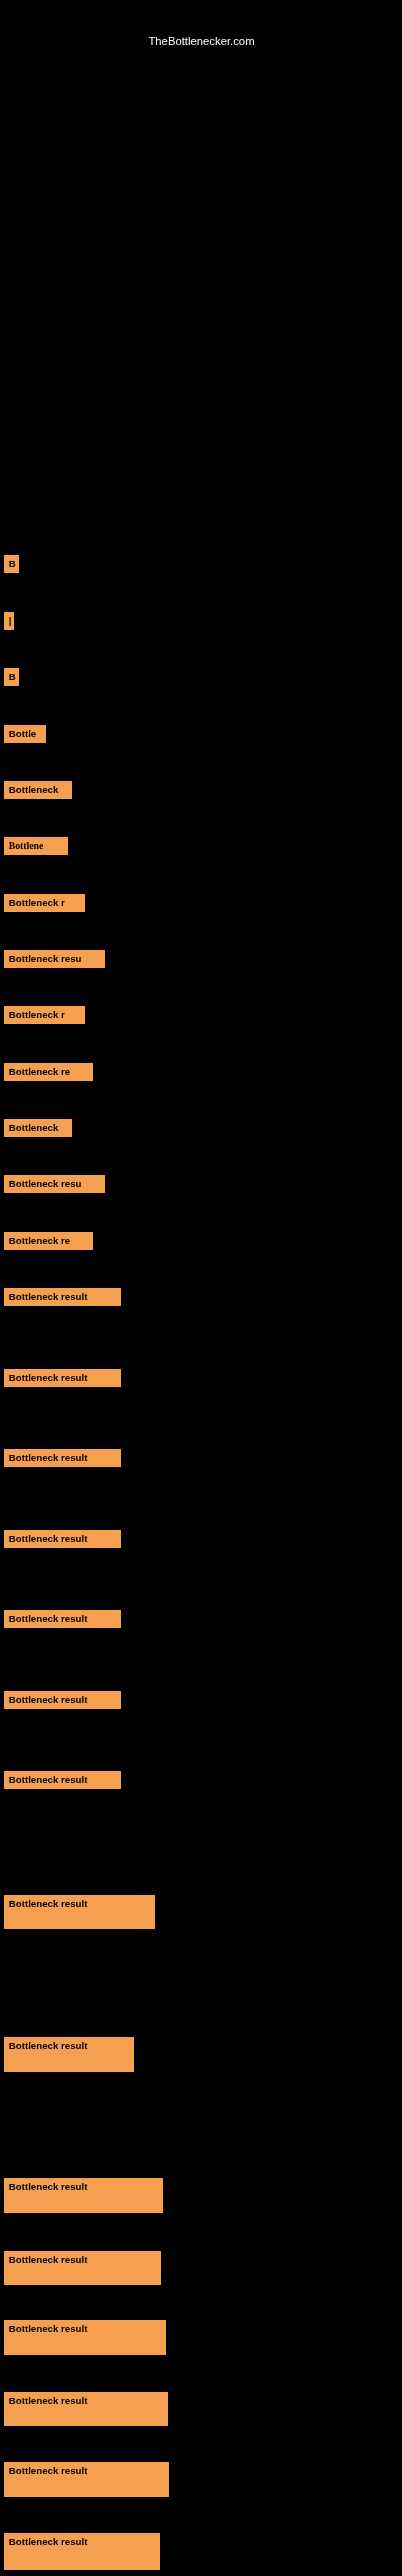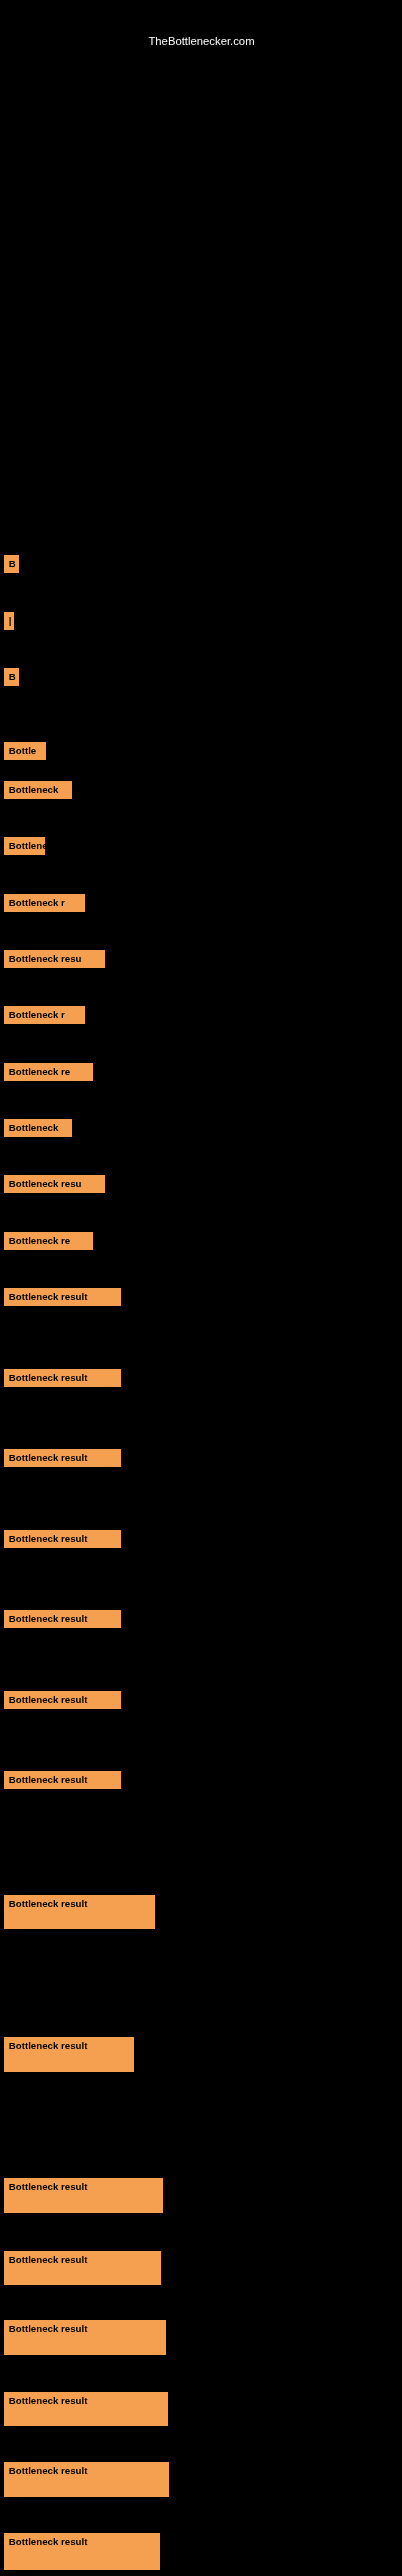--- a/index.html
+++ b/index.html
@@ -36,23 +36,23 @@
     }
   </style>
 </head>
 <body>
 
 <span class="site-title">TheBottlenecker.com</span>
 
 <div class="bottleneck-item" style="top: 555px; left: 4px; width: 14.5px; height: 17.7px;">B</div>
 <div class="bottleneck-item" style="top: 612px; left: 4px; width: 9.7px; height: 17.7px;">|</div>
 <div class="bottleneck-item" style="top: 668px; left: 4px; width: 14.5px; height: 17.7px;">B</div>
-<div class="bottleneck-item" style="top: 725px; left: 4px; width: 42px; height: 17.7px; margin-top: 17px;">Bottle</div>
+<div class="bottleneck-item" style="top: 725px; left: 4px; width: 42px; height: 17.7px;">Bottle</div>
 <div class="bottleneck-item" style="top: 781px; left: 4px; width: 68px; height: 17.7px;">Bottleneck</div>
-<div class="bottleneck-item" style="top: 837px; left: 4px; width: 41px; height: 17.7px;">Bottlene</div>
+<div class="bottleneck-item" style="top: 837px; left: 4px; width: 64px; height: 17.7px; font-family: Liberation Serif, serif;">Bottlene</div>
 <div class="bottleneck-item" style="top: 894px; left: 4px; width: 81px; height: 17.7px;">Bottleneck r</div>
 <div class="bottleneck-item" style="top: 950px; left: 4px; width: 101px; height: 17.7px;">Bottleneck resu</div>
 <div class="bottleneck-item" style="top: 1006px; left: 4px; width: 81px; height: 17.7px;">Bottleneck r</div>
 <div class="bottleneck-item" style="top: 1063px; left: 4px; width: 89px; height: 17.7px;">Bottleneck re</div>
 <div class="bottleneck-item" style="top: 1119px; left: 4px; width: 68px; height: 17.7px;">Bottleneck</div>
 <div class="bottleneck-item" style="top: 1175px; left: 4px; width: 101px; height: 17.7px;">Bottleneck resu</div>
 <div class="bottleneck-item" style="top: 1232px; left: 4px; width: 89px; height: 17.7px;">Bottleneck re</div>
 <div class="bottleneck-item" style="top: 1288px; left: 4px; width: 117px; height: 17.7px;">Bottleneck result</div>
 <div class="bottleneck-item" style="top: 1369px; left: 4px; width: 117px; height: 17.7px;">Bottleneck result</div>
 <div class="bottleneck-item" style="top: 1449px; left: 4px; width: 117px; height: 17.7px;">Bottleneck result</div>

